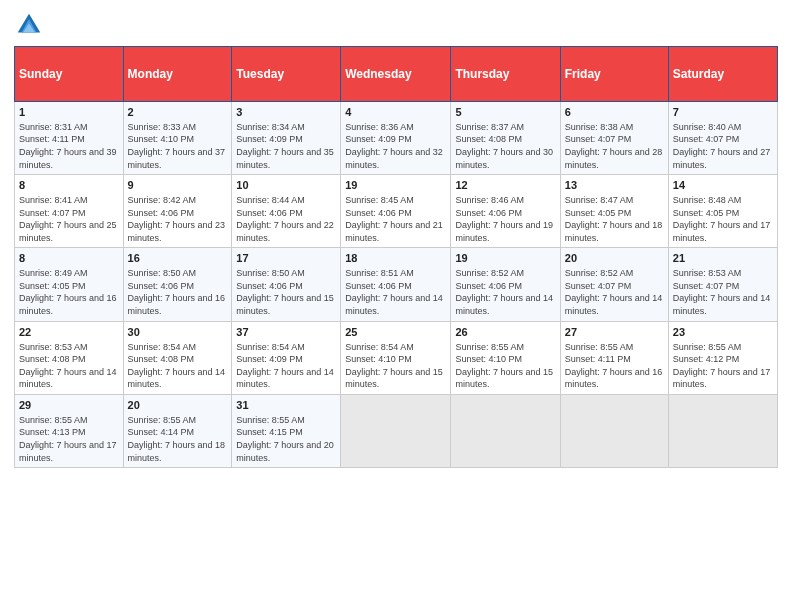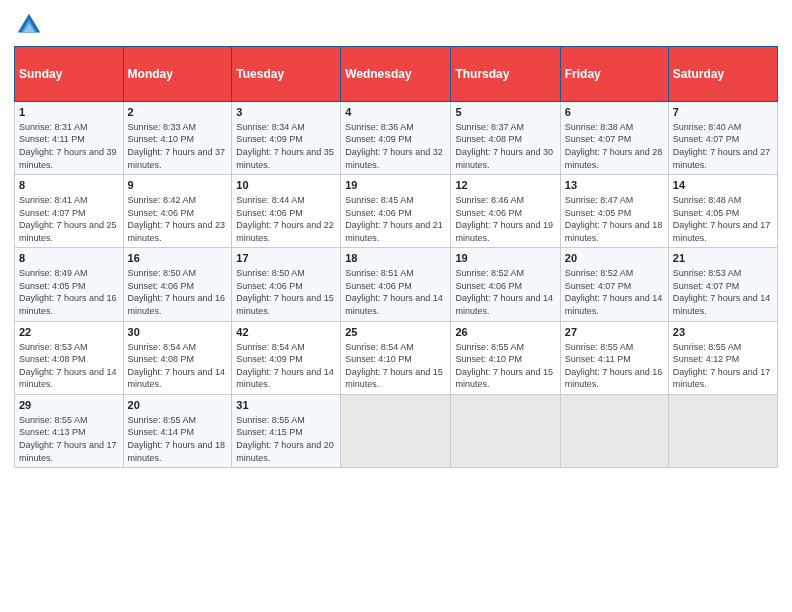--- a/index.html
+++ b/index.html
@@ -231,21 +231,21 @@
         <tr>
           <td>
             <span class="day-num">22</span>
             <div class="day-detail">Sunrise: 8:53 AM<br>Sunset: 4:08 PM<br>Daylight: 7 hours and 14 minutes.</div>
           </td>
           <td>
             <span class="day-num">30</span>
             <div class="day-detail">Sunrise: 8:54 AM<br>Sunset: 4:08 PM<br>Daylight: 7 hours and 14 minutes.</div>
           </td>
           <td>
-            <span class="day-num">42</span>
+            <span class="day-num">37</span>
             <div class="day-detail">Sunrise: 8:54 AM<br>Sunset: 4:09 PM<br>Daylight: 7 hours and 14 minutes.</div>
           </td>
           <td>
             <span class="day-num">25</span>
             <div class="day-detail">Sunrise: 8:54 AM<br>Sunset: 4:10 PM<br>Daylight: 7 hours and 15 minutes.</div>
           </td>
           <td>
             <span class="day-num">26</span>
             <div class="day-detail">Sunrise: 8:55 AM<br>Sunset: 4:10 PM<br>Daylight: 7 hours and 15 minutes.</div>
           </td>

